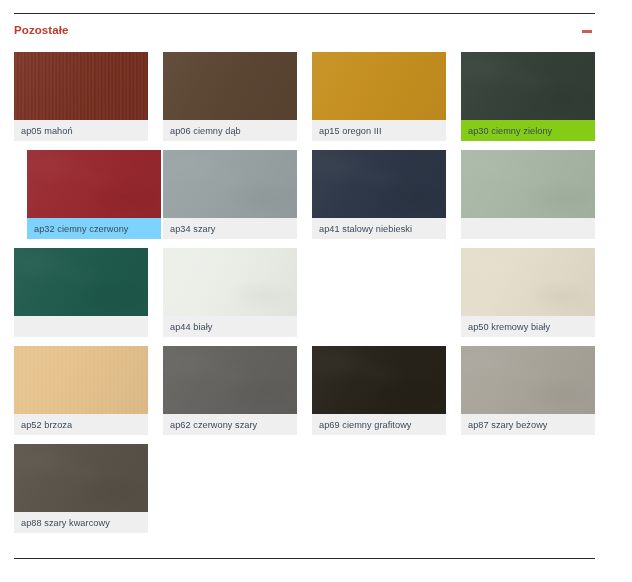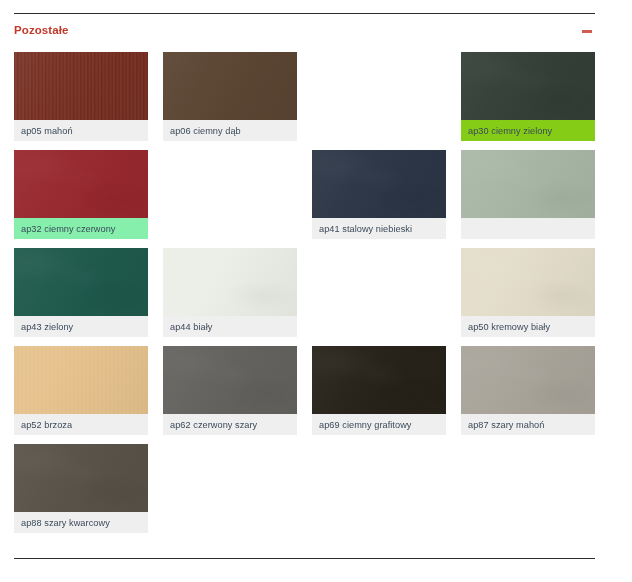--- a/index.html
+++ b/index.html
@@ -198,38 +198,54 @@
           <div class="card-label" style="color: rgb(59, 74, 90);">ap05 mahoń</div>
         </div>
         <div class="card c1" style="background: rgb(239, 239, 239);">
           <div class="swatch">
             <div class="base" style="background: rgb(90, 67, 48);"></div>
             <div class="grain-fine"></div>
             <div class="sheen"></div>
           </div>
           <div class="card-label" style="color: rgb(59, 74, 90);">ap06 ciemny dąb</div>
         </div>
+        <div class="card c2" style="background: rgb(239, 239, 239);">
+          <div class="swatch">
+            <div class="base" style="background: rgb(200, 144, 28);"></div>
+            <div class="grain-fine"></div>
+            <div class="sheen"></div>
+          </div>
+          <div class="card-label" style="color: rgb(59, 74, 90);">ap15 oregon III</div>
+        </div>
         <div class="card c3" style="background: #84cc16;">
           <div class="swatch">
             <div class="base" style="background: rgb(51, 63, 55);"></div>
             <div class="mottle"></div>
             <div class="sheen"></div>
           </div>
           <div class="card-label" style="color: rgb(59, 74, 90);">ap30 ciemny zielony</div>
         </div>
       </div>
       <div class="row">
-        <div class="card c0" style="background: #86efac;">
+        <div class="card c0" style="background: #7dd3fc; margin-left: 13px;">
           <div class="swatch">
             <div class="base" style="background: rgb(152, 40, 47);"></div>
             <div class="mottle"></div>
             <div class="sheen"></div>
           </div>
           <div class="card-label" style="color: rgb(59, 74, 90);">ap32 ciemny czerwony</div>
         </div>
+        <div class="card c1" style="background: rgb(239, 239, 239);">
+          <div class="swatch">
+            <div class="base" style="background: rgb(152, 162, 163);"></div>
+            <div class="mottle"></div>
+            <div class="sheen"></div>
+          </div>
+          <div class="card-label" style="color: rgb(59, 74, 90);">ap34 szary</div>
+        </div>
         <div class="card c2" style="background: rgb(239, 239, 239);">
           <div class="swatch">
             <div class="base" style="background: rgb(44, 54, 70);"></div>
             <div class="mottle"></div>
             <div class="sheen"></div>
           </div>
           <div class="card-label" style="color: rgb(59, 74, 90);">ap41 stalowy niebieski</div>
         </div>
         <div class="card c3" style="background: rgb(239, 239, 239);">
           <div class="swatch">
@@ -239,21 +255,20 @@
           </div>
         </div>
       </div>
       <div class="row">
         <div class="card c0" style="background: rgb(239, 239, 239);">
           <div class="swatch">
             <div class="base" style="background: rgb(31, 90, 76);"></div>
             <div class="mottle"></div>
             <div class="sheen"></div>
           </div>
-          <div class="card-label" style="color: rgb(59, 74, 90);">ap43 zielony</div>
         </div>
         <div class="card c1" style="background: rgb(239, 239, 239);">
           <div class="swatch">
             <div class="base" style="background: rgb(236, 238, 232);"></div>
             <div class="mottle"></div>
             <div class="sheen"></div>
           </div>
           <div class="card-label" style="color: rgb(59, 74, 90);">ap44 biały</div>
         </div>
         <div class="card c3" style="background: rgb(239, 239, 239);">
@@ -289,21 +304,21 @@
             <div class="sheen"></div>
           </div>
           <div class="card-label" style="color: rgb(59, 74, 90);">ap69 ciemny grafitowy</div>
         </div>
         <div class="card c3" style="background: rgb(239, 239, 239);">
           <div class="swatch">
             <div class="base" style="background: rgb(169, 164, 154);"></div>
             <div class="mottle"></div>
             <div class="sheen"></div>
           </div>
-          <div class="card-label" style="color: rgb(59, 74, 90);">ap87 szary mahoń</div>
+          <div class="card-label" style="color: rgb(59, 74, 90);">ap87 szary beżowy</div>
         </div>
       </div>
       <div class="row">
         <div class="card c0" style="background: rgb(239, 239, 239);">
           <div class="swatch">
             <div class="base" style="background: rgb(88, 82, 72);"></div>
             <div class="mottle"></div>
             <div class="sheen"></div>
           </div>
           <div class="card-label" style="color: rgb(59, 74, 90);">ap88 szary kwarcowy</div>

